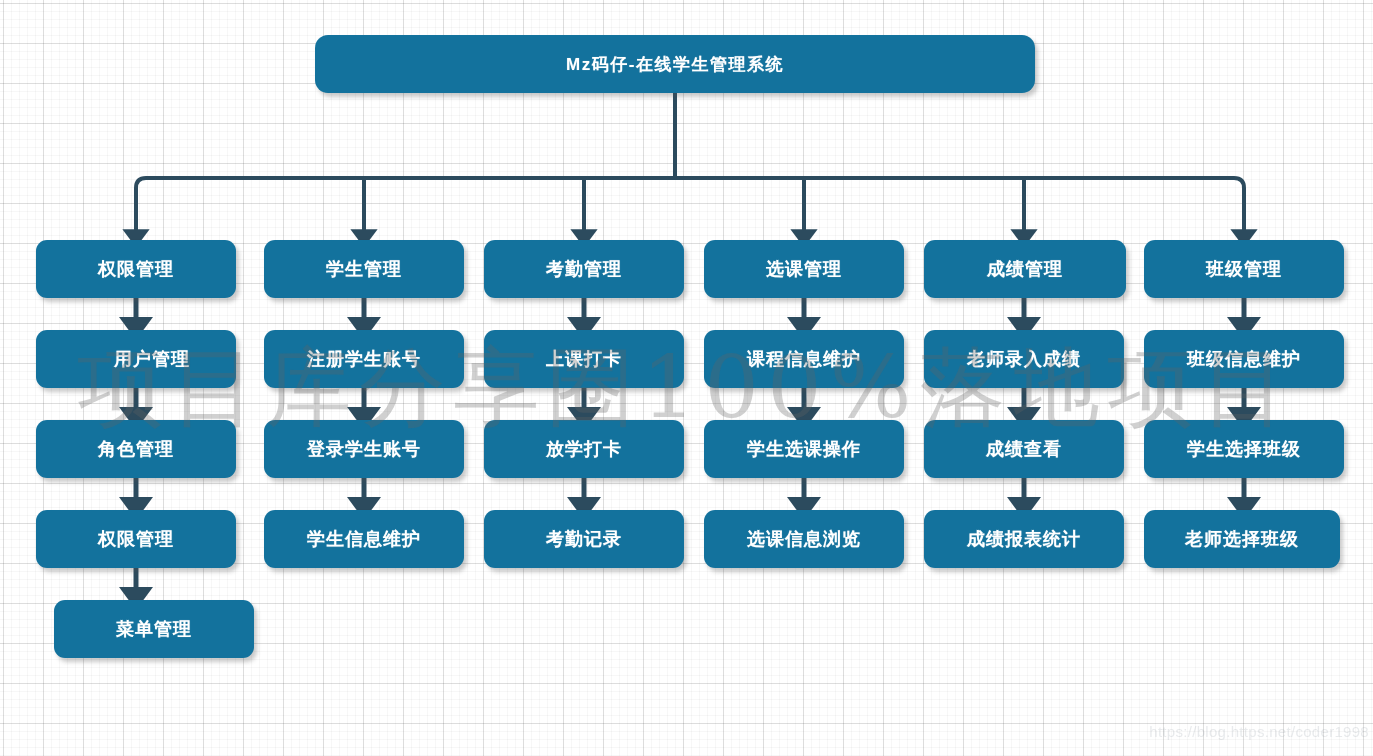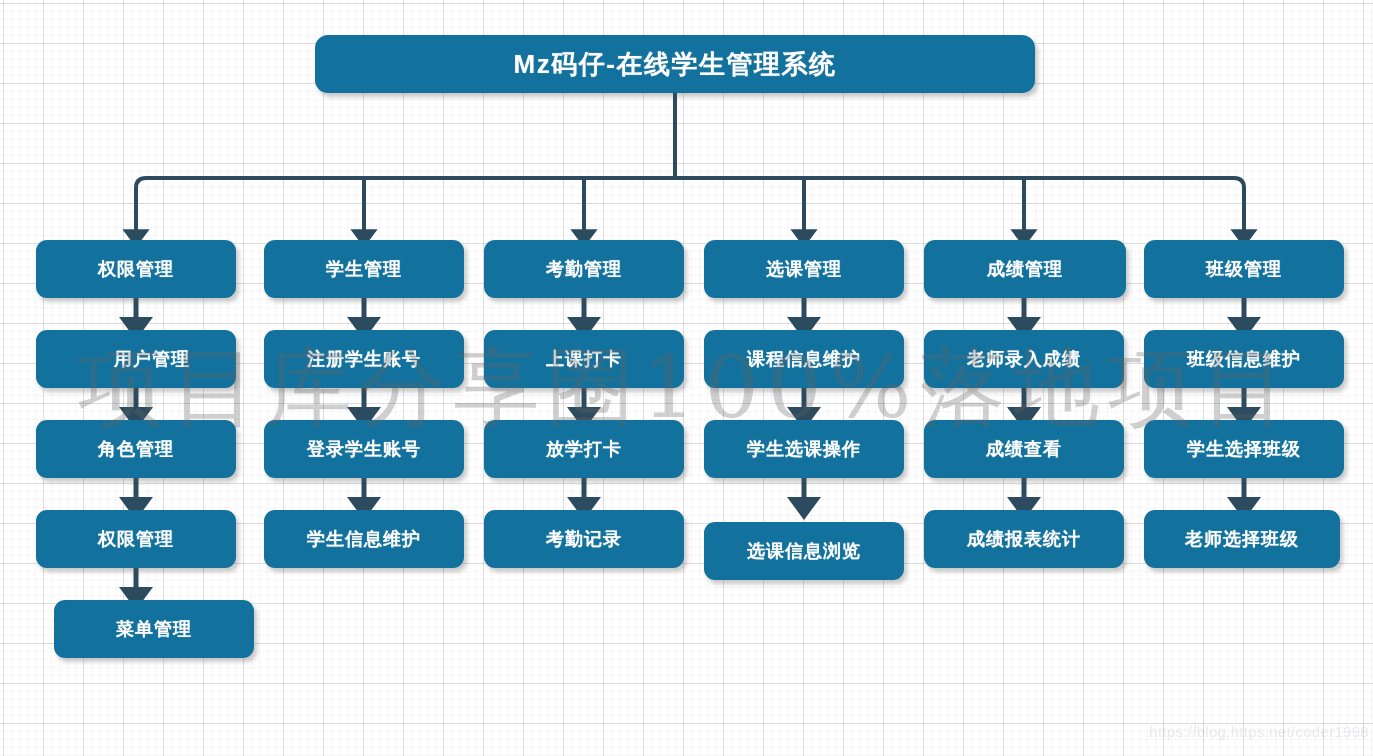--- a/index.html
+++ b/index.html
@@ -88,21 +88,21 @@
     justify-content: center;
     color: #ffffff;
     font-weight: bold;
     text-align: center;
     z-index: 4;
     box-shadow: 3px 4px 4px rgba(80, 80, 80, 0.30);
     letter-spacing: 1px;
     text-shadow: 0 0 1px rgba(255,255,255,0.45);
   }
   .node.root {
-    font-size: 26px;
+    font-size: 17px;
     border-radius: 13px;
     letter-spacing: 1.5px;
   }
   .node.level1 {
     font-size: 18px;
   }
   .node.level2 {
     font-size: 18px;
   }
 </style>
@@ -168,21 +168,21 @@
       <div class="node level2" style="left: 264px; top: 330px; width: 200px; height: 58px;">注册学生账号</div>
       <div class="node level2" style="left: 264px; top: 420px; width: 200px; height: 58px;">登录学生账号</div>
       <div class="node level2" style="left: 264px; top: 510px; width: 200px; height: 58px;">学生信息维护</div>
       <div class="node level1" style="left: 484px; top: 240px; width: 200px; height: 58px;">考勤管理</div>
       <div class="node level2" style="left: 484px; top: 330px; width: 200px; height: 58px;">上课打卡</div>
       <div class="node level2" style="left: 484px; top: 420px; width: 200px; height: 58px;">放学打卡</div>
       <div class="node level2" style="left: 484px; top: 510px; width: 200px; height: 58px;">考勤记录</div>
       <div class="node level1" style="left: 704px; top: 240px; width: 200px; height: 58px;">选课管理</div>
       <div class="node level2" style="left: 704px; top: 330px; width: 200px; height: 58px;">课程信息维护</div>
       <div class="node level2" style="left: 704px; top: 420px; width: 200px; height: 58px;">学生选课操作</div>
-      <div class="node level2" style="left: 704px; top: 510px; width: 200px; height: 58px; margin-top: 12px;">选课信息浏览</div>
+      <div class="node level2" style="left: 704px; top: 510px; width: 200px; height: 58px;">选课信息浏览</div>
       <div class="node level1" style="left: 924px; top: 240px; width: 202px; height: 58px;">成绩管理</div>
       <div class="node level2" style="left: 924px; top: 330px; width: 200px; height: 58px;">老师录入成绩</div>
       <div class="node level2" style="left: 924px; top: 420px; width: 200px; height: 58px;">成绩查看</div>
       <div class="node level2" style="left: 924px; top: 510px; width: 200px; height: 58px;">成绩报表统计</div>
       <div class="node level1" style="left: 1144px; top: 240px; width: 200px; height: 58px;">班级管理</div>
       <div class="node level2" style="left: 1144px; top: 330px; width: 200px; height: 58px;">班级信息维护</div>
       <div class="node level2" style="left: 1144px; top: 420px; width: 200px; height: 58px;">学生选择班级</div>
       <div class="node level2" style="left: 1144px; top: 510px; width: 196px; height: 58px;">老师选择班级</div>
     </div>
 

